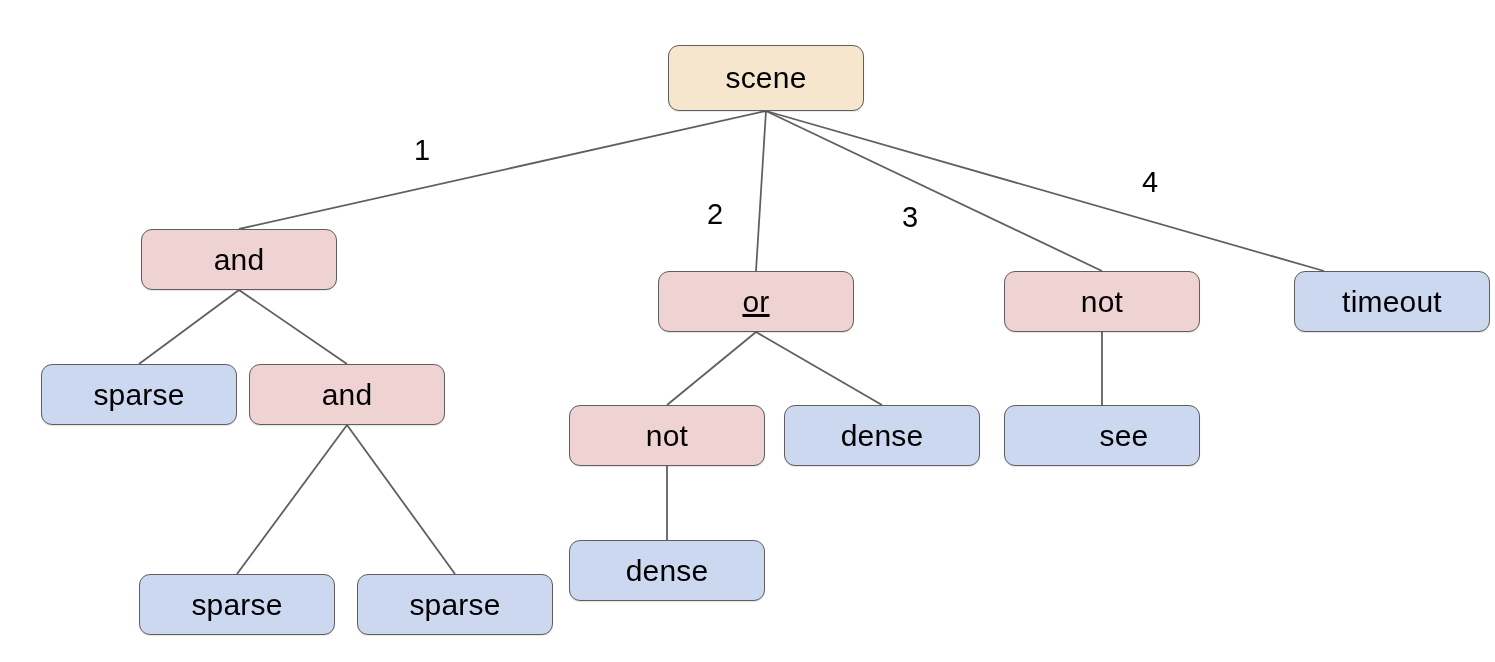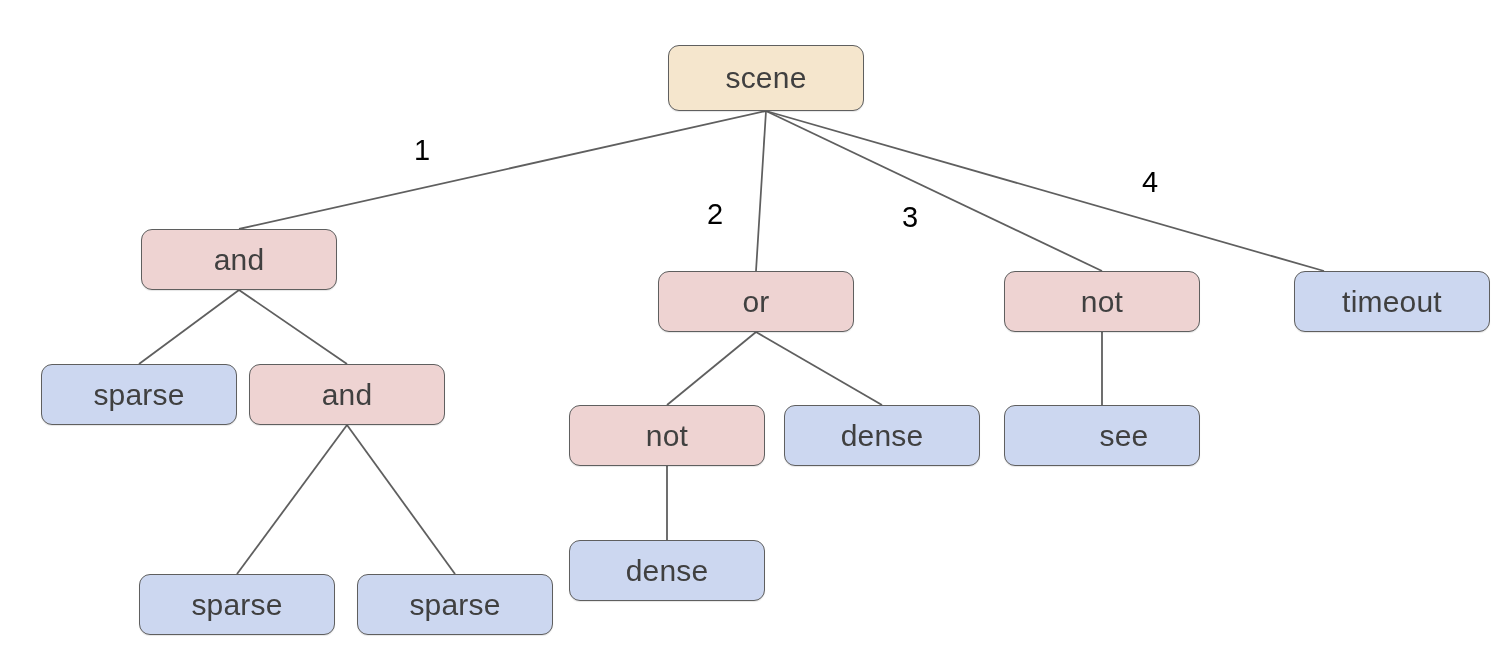--- a/index.html
+++ b/index.html
@@ -23,21 +23,21 @@
     height: 662px;
   }
   .node {
     position: absolute;
     box-sizing: border-box;
     border: 1.6px solid #5f5f5f;
     border-radius: 11px;
     display: flex;
     align-items: center;
     justify-content: center;
-    color: #404040;
+    color: #000000;
     font-size: 30px;
     line-height: 1;
     letter-spacing: 0.2px;
     white-space: nowrap;
     box-shadow: 0 1px 1px rgba(0,0,0,0.10);
   }
   .node.root  { background: #f5e6cd; }
   .node.op    { background: #eed3d2; }
   .node.leaf  { background: #ccd7f0; }
   .edge-label {
@@ -69,21 +69,21 @@
 <div class="edge-label" style="left: 414px; top: 136px;">1</div>
     <div class="edge-label" style="left: 707px; top: 200px;">2</div>
     <div class="edge-label" style="left: 902px; top: 203px;">3</div>
     <div class="edge-label" style="left: 1142px; top: 168px;">4</div>
     <div class="node root" style="left: 668px; top: 45px; width: 196px; height: 66px;">
       <span>scene</span>
     </div>
     <div class="node op" style="left: 141px; top: 229px; width: 196px; height: 61px;">
       <span>and</span>
     </div>
-    <div class="node op" style="left: 658px; top: 271px; width: 196px; height: 61px;">
+    <div class="node op" style="left: 658px; top: 271px; width: 196px; height: 61px; text-decoration: underline;">
       <span>or</span>
     </div>
     <div class="node op" style="left: 1004px; top: 271px; width: 196px; height: 61px;">
       <span>not</span>
     </div>
     <div class="node leaf" style="left: 1294px; top: 271px; width: 196px; height: 61px;">
       <span>timeout</span>
     </div>
     <div class="node leaf" style="left: 41px; top: 364px; width: 196px; height: 61px;">
       <span>sparse</span>

